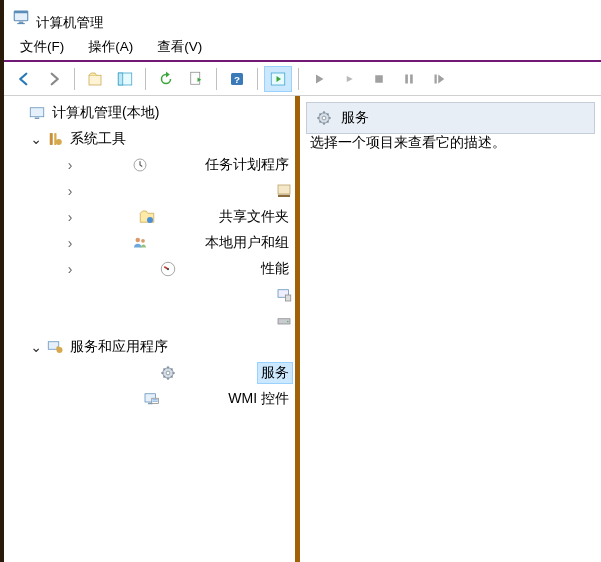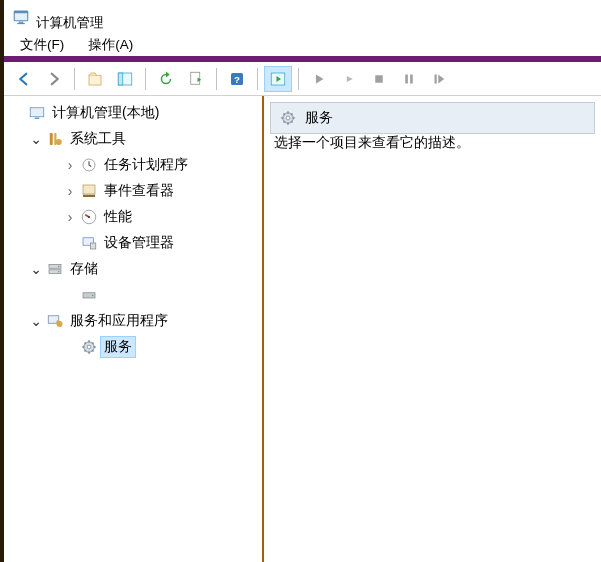--- a/index.html
+++ b/index.html
@@ -19,21 +19,21 @@
       padding: 0 8px;
       background: #fff;
       gap: 6px;
     }
     .titlebar svg { width: 18px; height: 18px; }
     .titlebar-text { font-size: 13.5px; margin-top: 11px; }
     .menubar {
       display: flex;
       height: 28px;
       align-items: center;
-      border-bottom: 6px solid #701a75;
+      border-bottom: 2px solid #701a75;
       padding: 0 6px;
       gap: 4px;
     }
     .menubar span {
       padding: 3px 10px;
       font-size: 13.5px;
     }
     .toolbar {
       height: 34px;
       display: flex;
@@ -59,22 +59,22 @@
       width: 1px;
       height: 22px;
       background: #c0c0c0;
       margin: 0 4px;
     }
     .content {
       display: flex;
       height: calc(100% - 96px);
     }
     .tree-pane {
-      width: 260px;
-      border-right: 2px solid #a16207;
+      width: 296px;
+      border-right: 5px solid #a16207;
       padding: 4px 2px;
       overflow: auto;
     }
     .detail-pane {
       flex: 1;
       display: flex;
       flex-direction: column;
       padding: 6px;
     }
     .detail-header {
@@ -115,38 +115,39 @@
       font-size: 14px;
     }
     .tree-row.selected .label {
       background: #cce8ff;
       border: 1px solid #99d1ff;
       padding: 1px 3px;
     }
     .tree-row svg { width: 18px; height: 18px; flex-shrink: 0; }
     .indent1 { padding-left: 4px; }
     .indent2 { padding-left: 22px; text-align: right; }
-    .indent3 { padding-left: 56px; }
+    .indent3 { padding-left: 56px; justify-content: space-between; }
   </style>
 </head>
 <body>
 
 <div class="titlebar">
   <svg viewBox="0 0 24 24">
     <rect x="3" y="4" width="18" height="13" rx="1" fill="#e6f0fa" stroke="#5b8db8" stroke-width="1.5"></rect>
     <rect x="3" y="4" width="18" height="3" fill="#5b8db8"></rect>
     <rect x="9" y="18" width="6" height="2" fill="#7a9ab5"></rect>
     <rect x="7" y="20" width="10" height="1.5" fill="#5b8db8"></rect>
   </svg>
   <span class="titlebar-text">计算机管理</span>
 </div>
 
 <div class="menubar">
   <span>文件(F)</span>
   <span>操作(A)</span>
+  <span>查看(V)</span>
 </div>
 
 <div class="toolbar">
   <div class="tbtn">
     <svg viewBox="0 0 24 24">
         <path d="M15 5l-8 7 8 7" fill="none" stroke="#2a7ab9" stroke-width="3" stroke-linecap="round" stroke-linejoin="round"></path>
       </svg>
   </div>
   <div class="tbtn">
     <svg viewBox="0 0 24 24">
@@ -253,54 +254,60 @@
         </svg>
       <span class="label">任务计划程序</span>
     </div>
 
     <div class="tree-row indent3">
       <span class="expander collapsed"></span>
       <svg viewBox="0 0 24 24">
           <rect x="4" y="4" width="16" height="12" fill="#f5e8c8" stroke="#b89a5e"></rect>
           <rect x="4" y="17" width="16" height="3" fill="#8a6d3b"></rect>
         </svg>
-      <span class="label">事件查看器</span>
-    </div>
-
-
+    </div>
+
+    <div class="tree-row indent3">
+      <span class="expander collapsed"></span>
+      <svg viewBox="0 0 24 24">
+          <path d="M3 7l3-3h5l2 3h8v12H3z" fill="#fde9a8" stroke="#caa64e"></path>
+          <circle cx="16" cy="16" r="4" fill="#4a90d9"></circle>
+        </svg>
+      <span class="label">共享文件夹</span>
+    </div>
+
+    <div class="tree-row indent3">
+      <span class="expander collapsed"></span>
+      <svg viewBox="0 0 24 24">
+          <circle cx="9" cy="8" r="3" fill="#d99a6c"></circle>
+          <path d="M4 18c0-3 2-5 5-5s5 2 5 5" fill="#6fa8dc"></path>
+          <circle cx="16" cy="9" r="2.5" fill="#d99a6c"></circle>
+          <path d="M13 18c0-2 1.5-4 3.5-4s3.5 2 3.5 4" fill="#93c47d"></path>
+        </svg>
+      <span class="label">本地用户和组</span>
+    </div>
 
     <div class="tree-row indent3">
       <span class="expander collapsed"></span>
       <svg viewBox="0 0 24 24">
           <circle cx="12" cy="12" r="9" fill="#fff" stroke="#888"></circle>
           <path d="M12 12L7 9" stroke="#c0392b" stroke-width="2"></path>
           <circle cx="12" cy="12" r="1.5" fill="#444"></circle>
         </svg>
       <span class="label">性能</span>
     </div>
 
     <div class="tree-row indent3">
       <span class="expander"></span>
       <svg viewBox="0 0 24 24">
           <rect x="4" y="5" width="14" height="10" fill="#eef" stroke="#5b8db8"></rect>
           <rect x="14" y="12" width="7" height="8" fill="#ddd" stroke="#888"></rect>
         </svg>
-      <span class="label">设备管理器</span>
-    </div>
-
-    <div class="tree-row indent2">
-      <span class="expander expanded"></span>
-      <svg viewBox="0 0 24 24">
-          <rect x="4" y="6" width="16" height="5" fill="#d0d8e0" stroke="#888"></rect>
-          <rect x="4" y="13" width="16" height="5" fill="#d0d8e0" stroke="#888"></rect>
-          <circle cx="17" cy="8.5" r="1" fill="#5a5"></circle>
-          <circle cx="17" cy="15.5" r="1" fill="#5a5"></circle>
-        </svg>
-      <span class="label">存储</span>
-    </div>
+    </div>
+
 
     <div class="tree-row indent3">
       <span class="expander"></span>
       <svg viewBox="0 0 24 24">
           <rect x="4" y="9" width="16" height="7" fill="#c8ccd0" stroke="#888"></rect>
           <circle cx="17" cy="12.5" r="1" fill="#5a5"></circle>
         </svg>
     </div>
 
     <div class="tree-row indent2">
@@ -316,20 +323,30 @@
     <div class="tree-row indent3 selected">
       <span class="expander"></span>
       <svg viewBox="0 0 24 24">
           <circle cx="12" cy="12" r="7" fill="#d8dee5" stroke="#7a8a9a"></circle>
           <circle cx="12" cy="12" r="2.5" fill="#fff" stroke="#7a8a9a"></circle>
           <path d="M12 3v3M12 18v3M3 12h3M18 12h3M6 6l2 2M16 16l2 2M18 6l-2 2M8 16l-2 2" stroke="#7a8a9a" stroke-width="2"></path>
         </svg>
       <span class="label">服务</span>
     </div>
 
+    <div class="tree-row indent3">
+      <span class="expander"></span>
+      <svg viewBox="0 0 24 24">
+          <rect x="4" y="5" width="14" height="11" fill="#e6f0fa" stroke="#5b8db8"></rect>
+          <rect x="8" y="17" width="6" height="2" fill="#7a9ab5"></rect>
+          <rect x="13" y="11" width="9" height="7" fill="#fff" stroke="#888"></rect>
+          <path d="M14 13h7M14 15h7" stroke="#4a90d9"></path>
+        </svg>
+      <span class="label">WMI 控件</span>
+    </div>
 
   </div>
 
   <div class="detail-pane">
     <div class="detail-header">
       <svg viewBox="0 0 24 24">
           <circle cx="12" cy="12" r="7" fill="#d8dee5" stroke="#7a8a9a"></circle>
           <circle cx="12" cy="12" r="2.5" fill="#fff" stroke="#7a8a9a"></circle>
           <path d="M12 3v3M12 18v3M3 12h3M18 12h3M6 6l2 2M16 16l2 2M18 6l-2 2M8 16l-2 2" stroke="#7a8a9a" stroke-width="2"></path>
         </svg>

